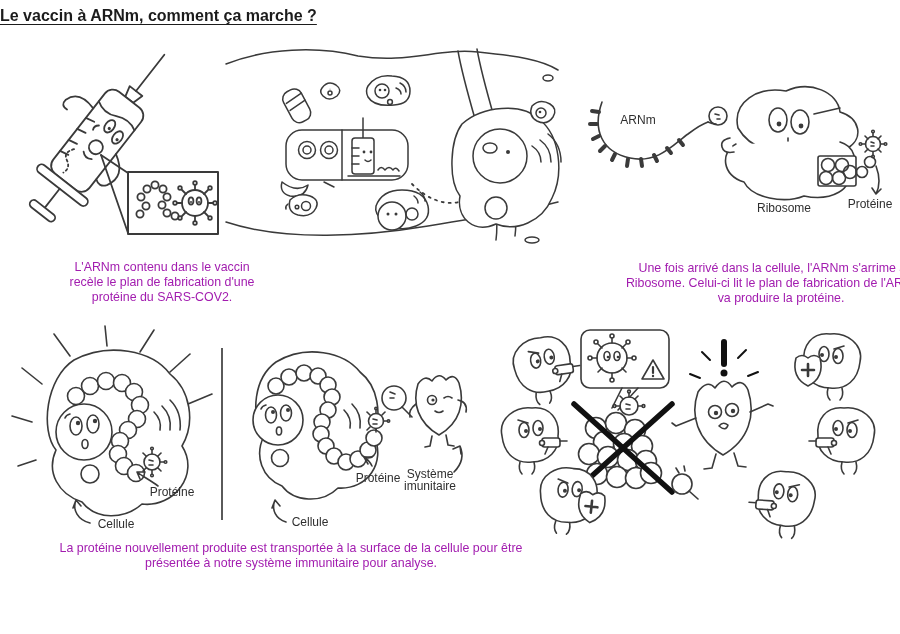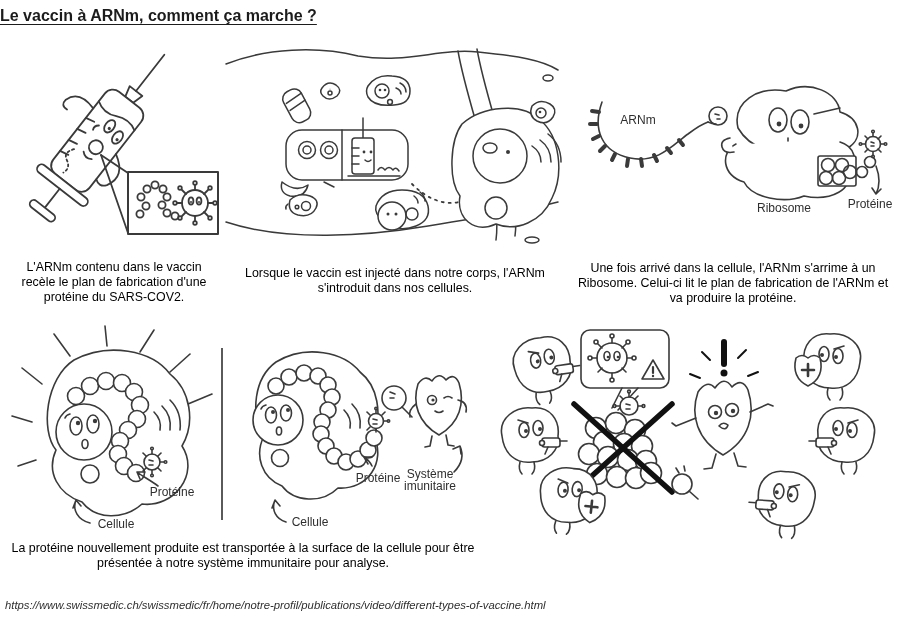--- a/index.html
+++ b/index.html
@@ -1,21 +1,21 @@
 <!DOCTYPE html>
 <html><head>
 <meta charset="utf-8">
 <style>
   html,body{margin:0;padding:0;background:#fff;}
   #page{position:relative;width:900px;height:634px;background:#ffffff;overflow:hidden;
         font-family:"Liberation Sans",sans-serif;color:#333;}
   .title{position:absolute;top:7px;left:0;width:100%;text-align:left;
          font-size:16px;font-weight:bold;color:#1c1c1c;}
   .title span{text-decoration:underline;text-underline-offset:3px;}
-  .caption{position:absolute;text-align:center;font-size:12.4px;line-height:1.22;color:#000000;}
+  .caption{position:absolute;text-align:center;font-size:12.4px;line-height:1.22;color:#a21caf;margin-left:48px;}
   .cap1{left:8px;top:260px;width:212px;}
   .cap2{left:226px;top:266px;width:338px;}
   .cap3{left:570px;top:261px;width:326px;}
   .cap45{left:4px;top:541px;width:478px;}
   .cap6{left:492px;top:541px;width:400px;}
   .divider{position:absolute;left:221px;top:348px;width:1.5px;height:172px;background:#5a5a5a;}
   .footer{position:absolute;left:5px;top:598px;font-style:italic;font-size:11.3px;
           line-height:1.3;color:#2e2e2e;}
   svg{position:absolute;overflow:visible;}
   svg text{font-family:"Liberation Sans",sans-serif;fill:#2f2f2f;stroke:none;font-size:12px;}
@@ -521,21 +521,19 @@
       <g transform="translate(302,182) scale(-1,1) rotate(-4)">
         <use href="#abbody"></use>
           <use href="#abgun"></use>
       </g>
     </g>
   </svg>
 
   <div class="divider"></div>
 
   <div class="caption cap1">L'ARNm contenu dans le vaccin recèle le plan de fabrication d'une protéine du SARS-COV2.</div>
-  <div class="caption cap2">Lorsque le vaccin est injecté dans notre corps, l'ARNm s'introduit dans nos cellules.</div>
   <div class="caption cap3">Une fois arrivé dans la cellule, l'ARNm s'arrime à un Ribosome. Celui-ci lit le plan de fabrication de l'ARNm et va produire la protéine.</div>
   <div class="caption cap45">La protéine nouvellement produite est transportée à la surface de la cellule pour être présentée à notre système immunitaire pour analyse.</div>
 
   <div class="footer">
-    <div>https://www.swissmedic.ch/swissmedic/fr/home/notre-profil/publications/video/different-types-of-vaccine.html</div>
   </div>
 
 </div>
 
 </body></html>

